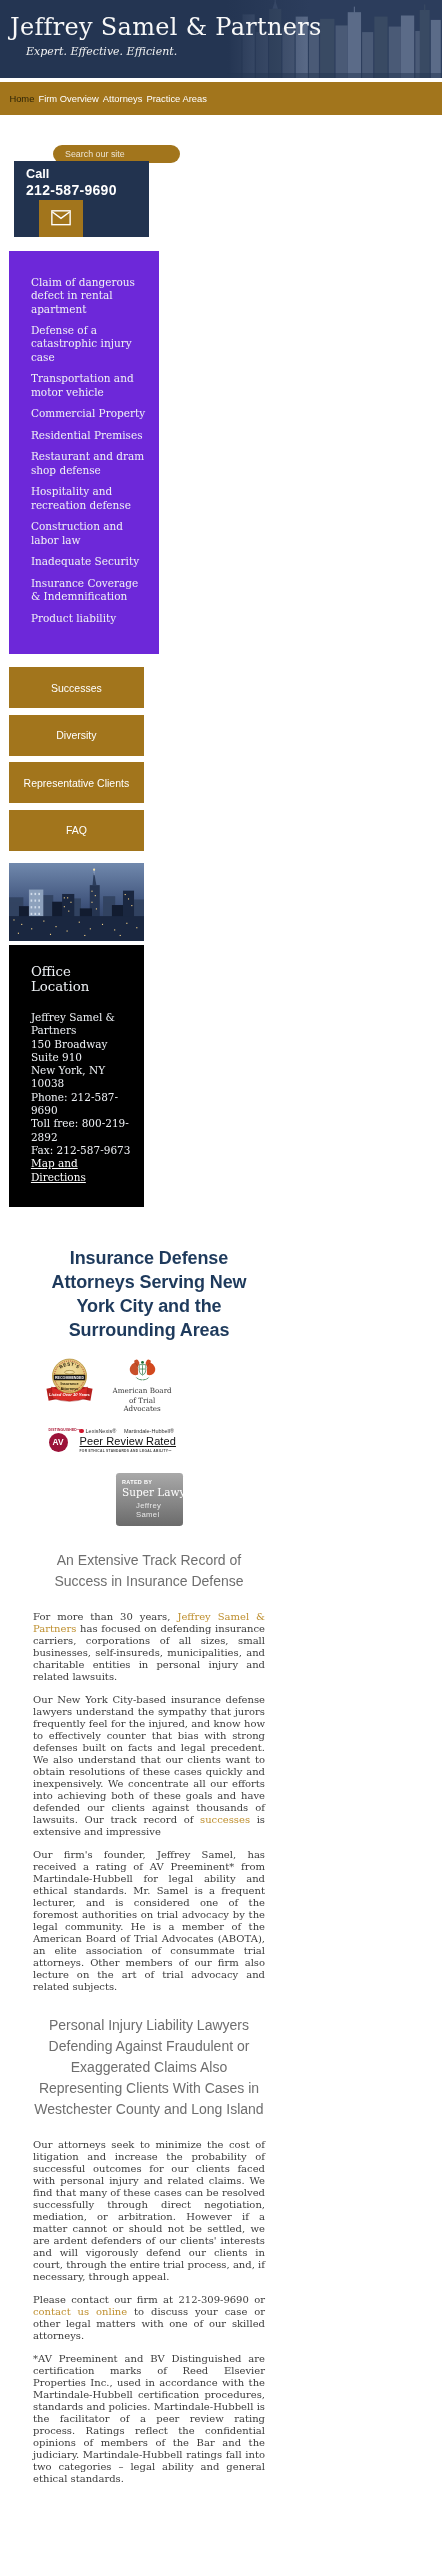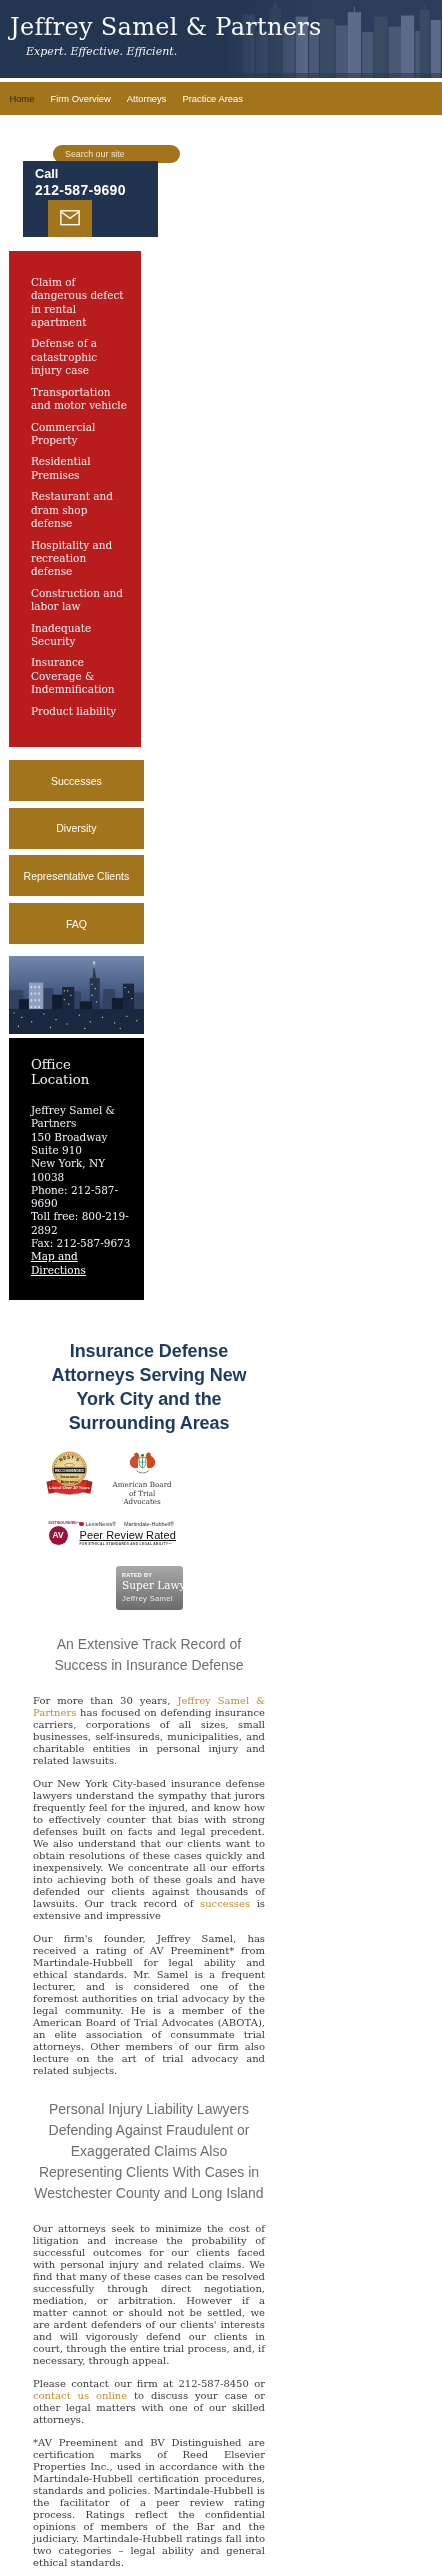--- a/index.html
+++ b/index.html
@@ -10,42 +10,42 @@
   .site-header{height:78px;background:#243552;position:relative;overflow:hidden;}
   .skyline{position:absolute;right:0;top:0;height:78px;width:216px;}
   .brand{position:absolute;left:10px;top:13.3px;color:#f8f8f8;
          font-family:"DejaVu Serif","Liberation Serif",serif;font-size:24px;font-weight:400;
          letter-spacing:0.3px;white-space:nowrap;}
   .tagline{position:absolute;left:26px;top:45px;width:242px;text-align:left;color:#f2f2f2;
            font-family:"DejaVu Serif","Liberation Serif",serif;font-style:italic;font-size:11px;}
 
   
   .main-nav{margin-top:4.4px;height:33px;background:#a2751c;display:flex;align-items:center;
-            padding-left:9.4px;gap:16px;}
+            padding-left:9.4px;gap:4px;}
   .nav-item{font-size:9.4px;color:#ffffff;text-decoration:none;cursor:pointer;}
   .nav-item.active{color:#2f2506;}
 
   
   .search-pill{margin:30px 0 0 53px;width:127px;height:18px;border-radius:9.4px;background:#a2751c;
                display:flex;align-items:center;padding:0 7.7px 0 10px;box-sizing:border-box;gap:48px;}
   .search-pill input{flex:1;background:transparent;border:none;outline:none;color:#fff;
                      font-size:8.9px;font-family:"Liberation Sans",sans-serif;}
   .search-pill input::placeholder{color:rgba(255,255,255,.8);}
   .search-icon{width:9.4px;height:9.4px;flex:0 0 auto;cursor:pointer;}
 
   
-  .call-box{width:135px;margin:-2.8px 0 0 23px;background:#22334f;color:#fff;
+  .call-box{width:135px;margin:-2.8px 0 0 14px;background:#22334f;color:#fff;
             padding:6.6px 0 0 12px;box-sizing:border-box;position:relative;height:76px;}
   .call-label{font-size:12.7px;font-weight:bold;line-height:14.4px;}
   .call-phone{font-size:14px;font-weight:bold;line-height:16.6px;letter-spacing:0.3px;cursor:pointer;}
   .envelope-btn{position:absolute;left:25px;bottom:0;width:44px;height:37px;background:#a2751c;
                 display:flex;align-items:center;justify-content:center;cursor:pointer;}
 
   
-  .practice-box{width:132px;margin:14px 0 0 8.9px;background:#b91c1c;
+  .practice-box{width:150px;margin:14px 0 0 8.9px;background:#6d28d9;
                 padding:25.4px 12px 29px 22px;box-sizing:border-box;}
   .practice-link{display:block;font-family:"DejaVu Serif","Liberation Serif",serif;
                  font-size:10.5px;line-height:13.3px;color:#f0f2f5;text-decoration:none;
                  margin-bottom:8.3px;cursor:pointer;}
   .practice-link:last-child{margin-bottom:0;}
 
   
   .side-btn{width:135px;height:41px;margin:6.6px 0 0 8.9px;background:#a2751c;border:none;
             display:flex;align-items:center;justify-content:center;color:#fff;font-size:10.5px;
             font-family:"Liberation Sans",sans-serif;cursor:pointer;}
@@ -80,21 +80,21 @@
   .av-right{padding-top:0.6px;}
   .av-brands{display:flex;align-items:center;gap:7.7px;font-size:5.5px;color:#333;}
   .lex-dot{width:4.4px;height:4.4px;border-radius:50%;background:#cf142b;display:inline-block;margin-right:1.7px;}
   .av-main{font-size:11px;color:#111;letter-spacing:0.1px;margin-top:1.1px;white-space:nowrap;text-decoration:underline;}
   .av-tag{font-size:3.3px;font-weight:bold;color:#444;letter-spacing:0.3px;margin-top:1.7px;}
   .sl-badge{width:67px;margin:20px auto 0 auto;border-radius:3.3px;padding:5.5px 4.4px 6.6px 6.6px;
             box-sizing:border-box;background:linear-gradient(#a9a9a9,#6b6b6b);color:#fff;}
   .sl-rated{font-size:5.5px;font-weight:bold;letter-spacing:0.3px;}
   .sl-name{font-family:"DejaVu Serif","Liberation Serif",serif;font-size:10.5px;margin-top:1.1px;
            white-space:nowrap;}
-  .sl-person{font-size:7.7px;color:#e8e8e8;margin-top:3.3px;letter-spacing:0.3px;}
+  .sl-person{font-size:7.7px;color:#e8e8e8;margin-top:3.3px;letter-spacing:0.3px;margin-left:14px;}
   .section-sub{font-size:14px;line-height:21px;color:#6e6e6e;text-align:center;font-weight:400;
                margin:24px 0 0 0;}
   .section-sub.second{margin-top:22px;}
   .body-p{font-family:"DejaVu Serif","Liberation Serif",serif;font-size:10px;line-height:12px;
           color:#3b3b3b;text-align:justify;margin:11px 0 0 0;}
   .body-p.first{margin-top:19px;}
   .glink{color:#bf9030;text-decoration:none;cursor:pointer;}
 </style>
 </head>
 <body>
@@ -354,19 +354,19 @@
     <p class="body-p first"><span>For more than 30 years, </span><a class="glink">Jeffrey Samel &amp; Partners</a><span> has focused on defending insurance carriers, corporations of all sizes, small businesses, self-insureds, municipalities, and charitable entities in personal injury and related lawsuits.</span></p>
 
     <p class="body-p"><span>Our New York City-based insurance defense lawyers understand the sympathy that jurors frequently feel for the injured, and know how to effectively counter that bias with strong defenses built on facts and legal precedent. We also understand that our clients want to obtain resolutions of these cases quickly and inexpensively. We concentrate all our efforts into achieving both of these goals and have defended our clients against thousands of lawsuits. Our track record of </span><a class="glink">successes</a><span> is extensive and impressive</span></p>
 
     <p class="body-p">Our firm's founder, Jeffrey Samel, has received a rating of AV Preeminent* from Martindale-Hubbell for legal ability and ethical standards. Mr. Samel is a frequent lecturer, and is considered one of the foremost authorities on trial advocacy by the legal community. He is a member of the American Board of Trial Advocates (ABOTA), an elite association of consummate trial attorneys. Other members of our firm also lecture on the art of trial advocacy and related subjects.</p>
 
     <h2 class="section-sub second">Personal Injury Liability Lawyers Defending Against Fraudulent or Exaggerated Claims Also Representing Clients With Cases in Westchester County and Long Island</h2>
 
     <p class="body-p first">Our attorneys seek to minimize the cost of litigation and increase the probability of successful outcomes for our clients faced with personal injury and related claims. We find that many of these cases can be resolved successfully through direct negotiation, mediation, or arbitration. However if a matter cannot or should not be settled, we are ardent defenders of our clients' interests and will vigorously defend our clients in court, through the entire trial process, and, if necessary, through appeal.</p>
 
-    <p class="body-p"><span>Please contact our firm at 212-587-8450 or </span><a class="glink">contact us online</a><span> to discuss your case or other legal matters with one of our skilled attorneys.</span></p>
+    <p class="body-p"><span>Please contact our firm at 212-309-9690 or </span><a class="glink">contact us online</a><span> to discuss your case or other legal matters with one of our skilled attorneys.</span></p>
 
     <p class="body-p">*AV Preeminent and BV Distinguished are certification marks of Reed Elsevier Properties Inc., used in accordance with the Martindale-Hubbell certification procedures, standards and policies. Martindale-Hubbell is the facilitator of a peer review rating process. Ratings reflect the confidential opinions of members of the Bar and the judiciary. Martindale-Hubbell ratings fall into two categories – legal ability and general ethical standards.</p>
   </div>
 
 </div>
 
 
 </body></html>

